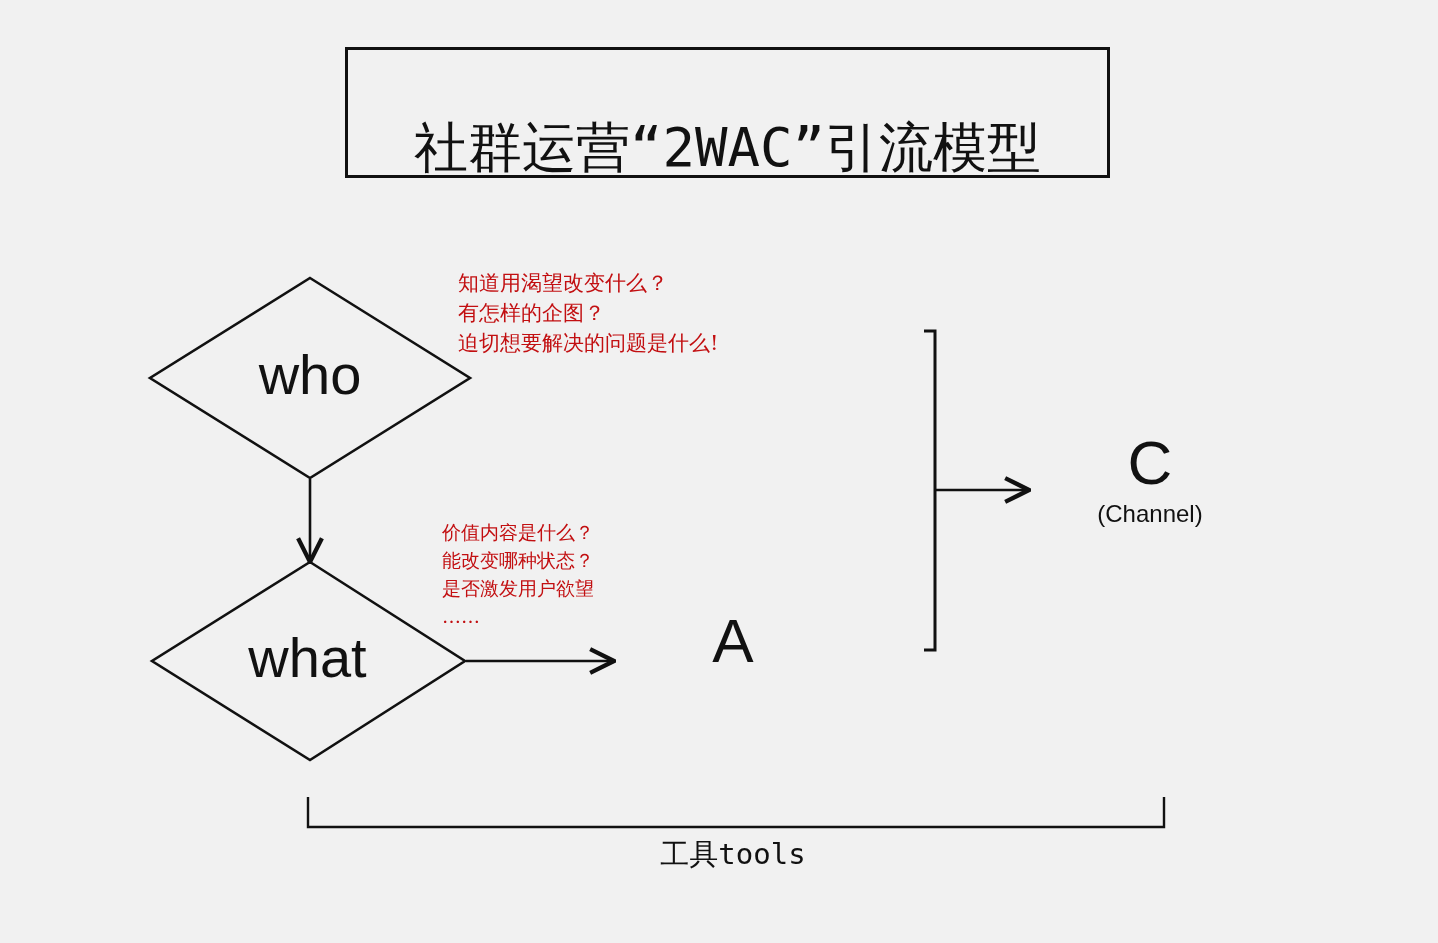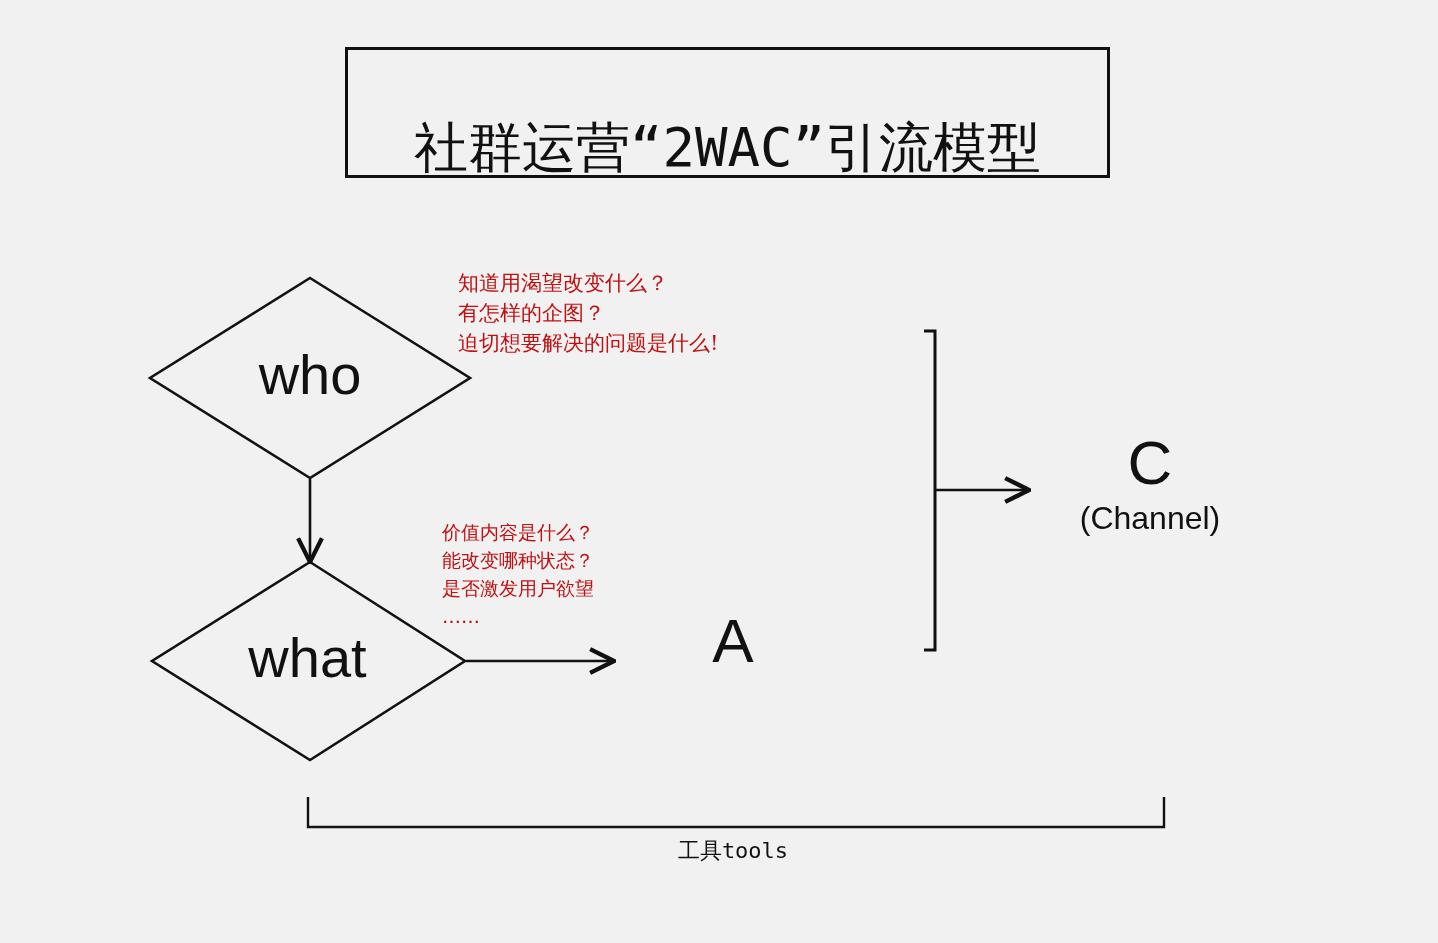--- a/index.html
+++ b/index.html
@@ -99,21 +99,21 @@
     white-space: nowrap;
   }
   .letter-main {
     font-family: "Liberation Sans", sans-serif;
     font-size: 62px;
     line-height: 1;
     display: block;
   }
   .letter-sub {
     font-family: "Liberation Sans", sans-serif;
-    font-size: 32px;
+    font-size: 24px;
     line-height: 1.15;
     display: block;
     margin-top: 6px;
   }
   .group-a {
     left: 613px;
     top: 610px;
     width: 240px;
   }
   .group-c {
@@ -123,21 +123,21 @@
   }
 
   
   .tools-label {
     position: absolute;
     left: 508px;
     top: 840px;
     width: 450px;
     text-align: center;
     font-family: "DejaVu Sans Mono", "Liberation Mono", monospace;
-    font-size: 22px;
+    font-size: 29px;
     line-height: 1;
     color: #111111;
     white-space: nowrap;
   }
 </style>
 </head>
 <body>
 
 <div id="canvas">
 

